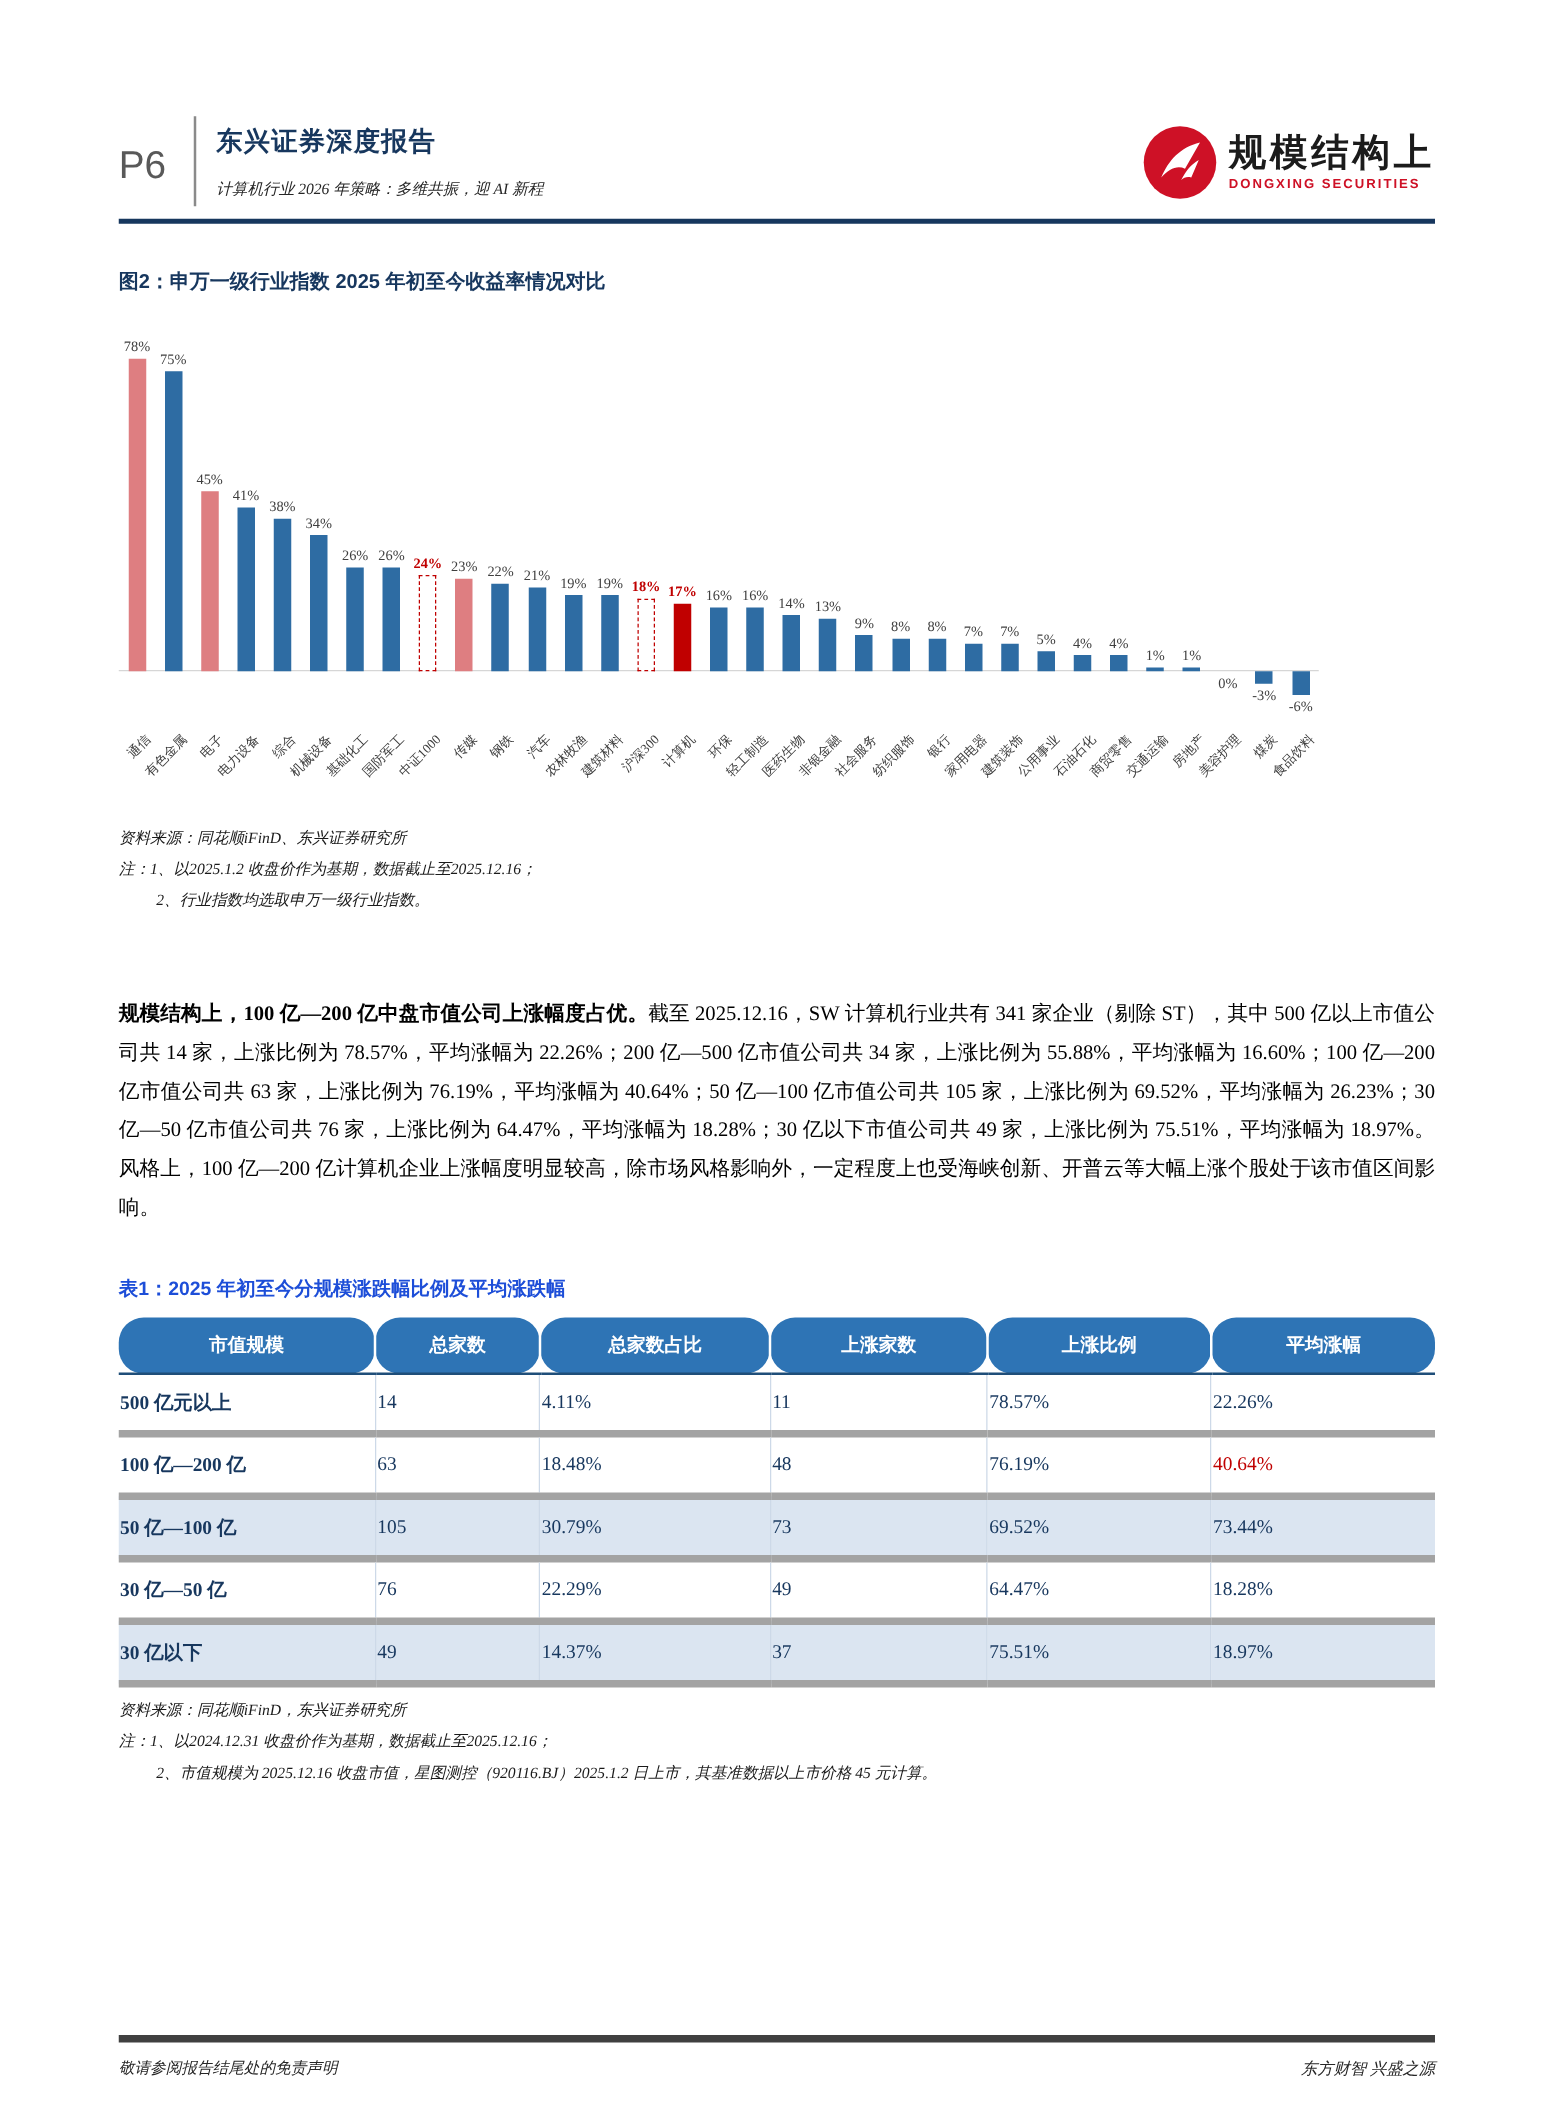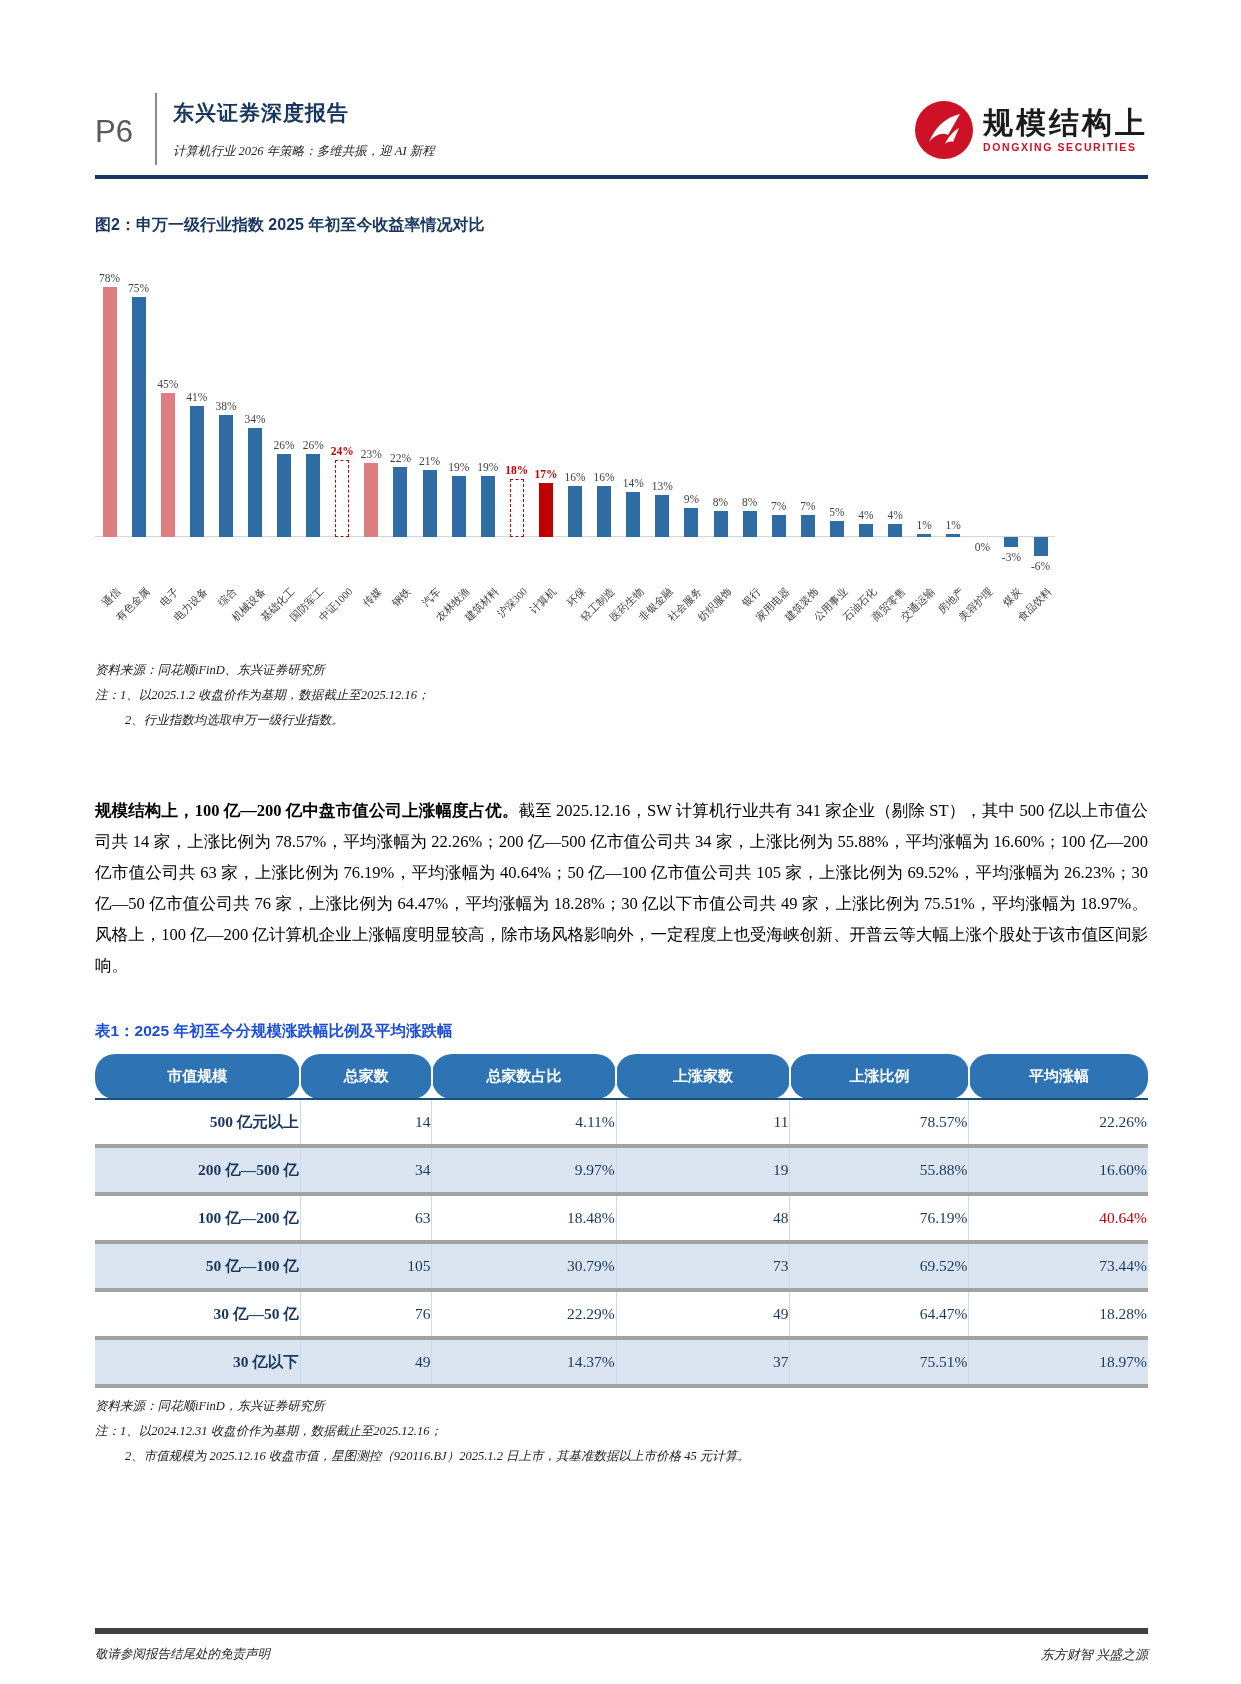--- a/index.html
+++ b/index.html
@@ -50,22 +50,22 @@
   .para b{font-weight:bold;}
 
   
   .tbl-title{font-family:"Liberation Sans",sans-serif;font-weight:bold;font-size:15.5px;color:#1d4ed8;margin-top:40px;}
   table.data{border-collapse:collapse;width:100%;margin-top:12px;border-bottom:3px solid #1F4E79;}
   table.data th{
     background:#2E74B5;color:#ffffff;font-family:"Liberation Sans",sans-serif;font-weight:bold;
     font-size:15px;height:42px;border-right:2px solid #ffffff;border-bottom:2px solid #1F4E79;border-radius:20px;}
   table.data th:last-child{border-right:none;}
   table.data td{
-    text-align:right;font-size:15.5px;color:#17375E;height:42px;
-    border-right:1px solid #cdd9e8;border-bottom:4px solid #a3a3a3;}
+    text-align:left;font-size:15.5px;color:#17375E;height:42px;
+    border-right:1px solid #cdd9e8;border-bottom:6px solid #a3a3a3;}
   table.data td:last-child{border-right:none;}
   table.data tr.alt td{background:#DBE5F1;}
   table.data td.rowhead{font-weight:bold;}
   td.hl{color:#C00000 !important;}
   .c1{width:19.5%;} .c2{width:12.5%;} .c3{width:17.5%;} .c4{width:16.5%;} .c5{width:17%;} .c6{width:17%;}
 
   
   .footer{position:absolute;left:95px;right:93px;top:1628px;border-top:6px solid #404040;
           display:flex;justify-content:space-between;padding-top:12px;}
   .footer .fl{font-size:12.5px;font-style:italic;color:#262626;}
@@ -367,28 +367,20 @@
       </thead>
     <tbody>
         <tr>
           <td class="rowhead">500 亿元以上</td>
           <td>14</td>
           <td>4.11%</td>
           <td>11</td>
           <td>78.57%</td>
           <td>22.26%</td>
         </tr>
-        <tr class="alt">
-          <td class="rowhead">200 亿—500 亿</td>
-          <td>34</td>
-          <td>9.97%</td>
-          <td>19</td>
-          <td>55.88%</td>
-          <td>16.60%</td>
-        </tr>
         <tr>
           <td class="rowhead">100 亿—200 亿</td>
           <td>63</td>
           <td>18.48%</td>
           <td>48</td>
           <td>76.19%</td>
           <td class="hl">40.64%</td>
         </tr>
         <tr class="alt">
           <td class="rowhead">50 亿—100 亿</td>

